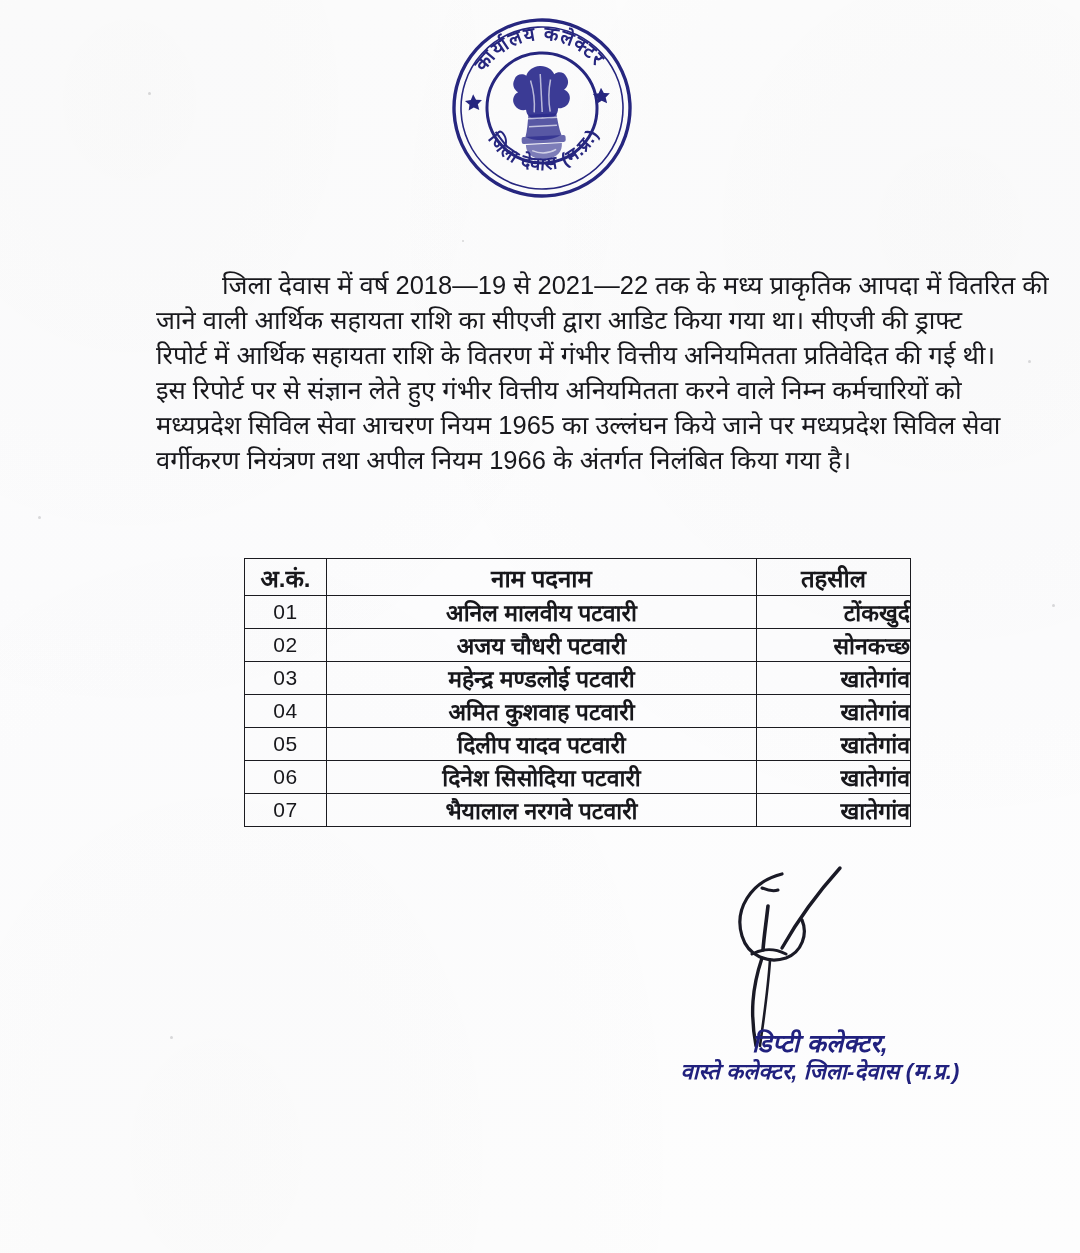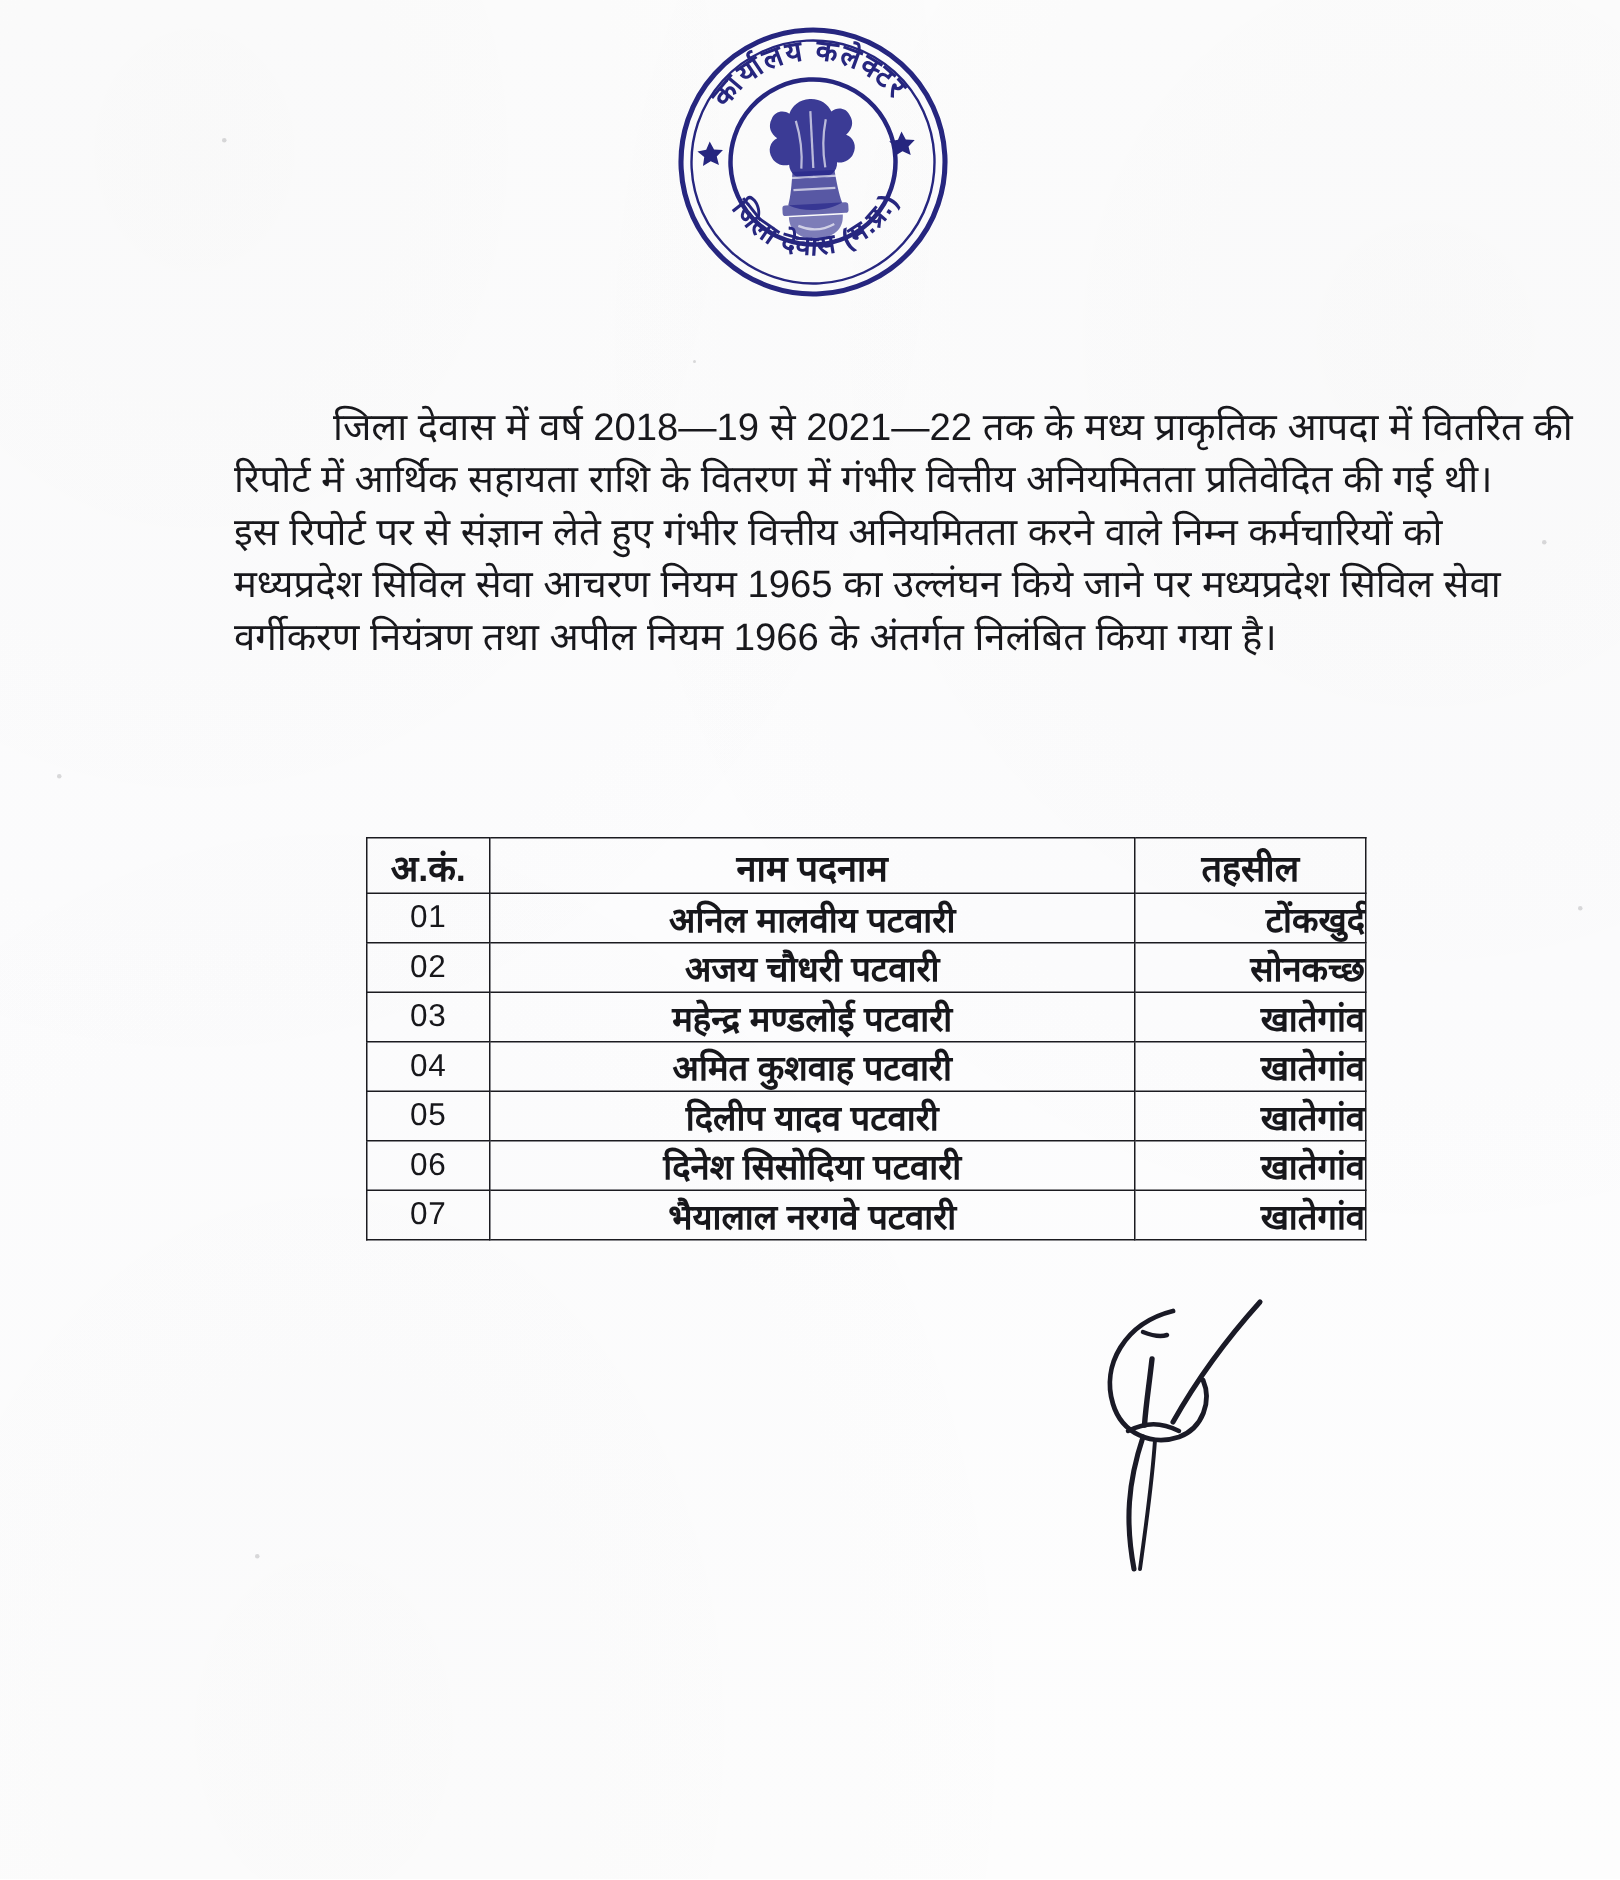--- a/index.html
+++ b/index.html
@@ -243,20 +243,21 @@
             <path d="M 82,136 q 12,6 24,0"></path>
           </g>
         </g>
       </svg>
     </div>
   </div>
 
 
   <div class="body-para layer">
     <div class="body-line indent">जिला देवास में वर्ष 2018—19 से 2021—22 तक के मध्य प्राकृतिक आपदा में वितरित की</div>
+    <div class="body-line">जाने वाली आर्थिक सहायता राशि का सीएजी द्वारा आडिट किया गया था। सीएजी की ड्राफ्ट</div>
     <div class="body-line">रिपोर्ट में आर्थिक सहायता राशि के वितरण में गंभीर वित्तीय अनियमितता प्रतिवेदित की गई थी।</div>
     <div class="body-line">इस रिपोर्ट पर से संज्ञान लेते हुए गंभीर वित्तीय अनियमितता करने वाले निम्न कर्मचारियों को</div>
     <div class="body-line">मध्यप्रदेश सिविल सेवा आचरण नियम 1965 का उल्लंघन किये जाने पर मध्यप्रदेश सिविल सेवा</div>
     <div class="body-line">वर्गीकरण नियंत्रण तथा अपील नियम 1966 के अंतर्गत निलंबित किया गया है।</div>
   </div>
 
   <div class="tbl-wrap layer">
     <table class="roster">
       <colgroup>
         <col class="c-sno">
@@ -323,20 +324,24 @@
         <path d="M 78,44 C 76,62 74,74 73,88" stroke-width="3.6"></path>
 
         <path d="M 62,92 C 74,86 84,86 96,92" stroke-width="3"></path>
 
         <path d="M 72,96 C 62,126 60,152 66,184" stroke-width="3.4"></path>
         <path d="M 80,98 C 78,128 74,154 70,184" stroke-width="2.6"></path>
       </g>
     </svg>
   </div>
 
+  <div class="sig-block layer">
+    <div class="sig-line1">डिप्टी कलेक्टर,</div>
+    <div class="sig-line2">वास्ते कलेक्टर, जिला-देवास (म.प्र.)</div>
+  </div>
 
   <span class="speck" style="left:148px; top:92px;  width:3px; height:3px;"></span>
   <span class="speck" style="left:38px;  top:516px; width:3px; height:3px;"></span>
   <span class="speck" style="left:1028px;top:360px; width:3px; height:3px;"></span>
   <span class="speck" style="left:1052px;top:604px; width:3px; height:3px;"></span>
   <span class="speck" style="left:170px; top:1036px;width:3px; height:3px;"></span>
   <span class="speck" style="left:462px; top:240px; width:2px; height:2px;"></span>
 
 </div>
 

